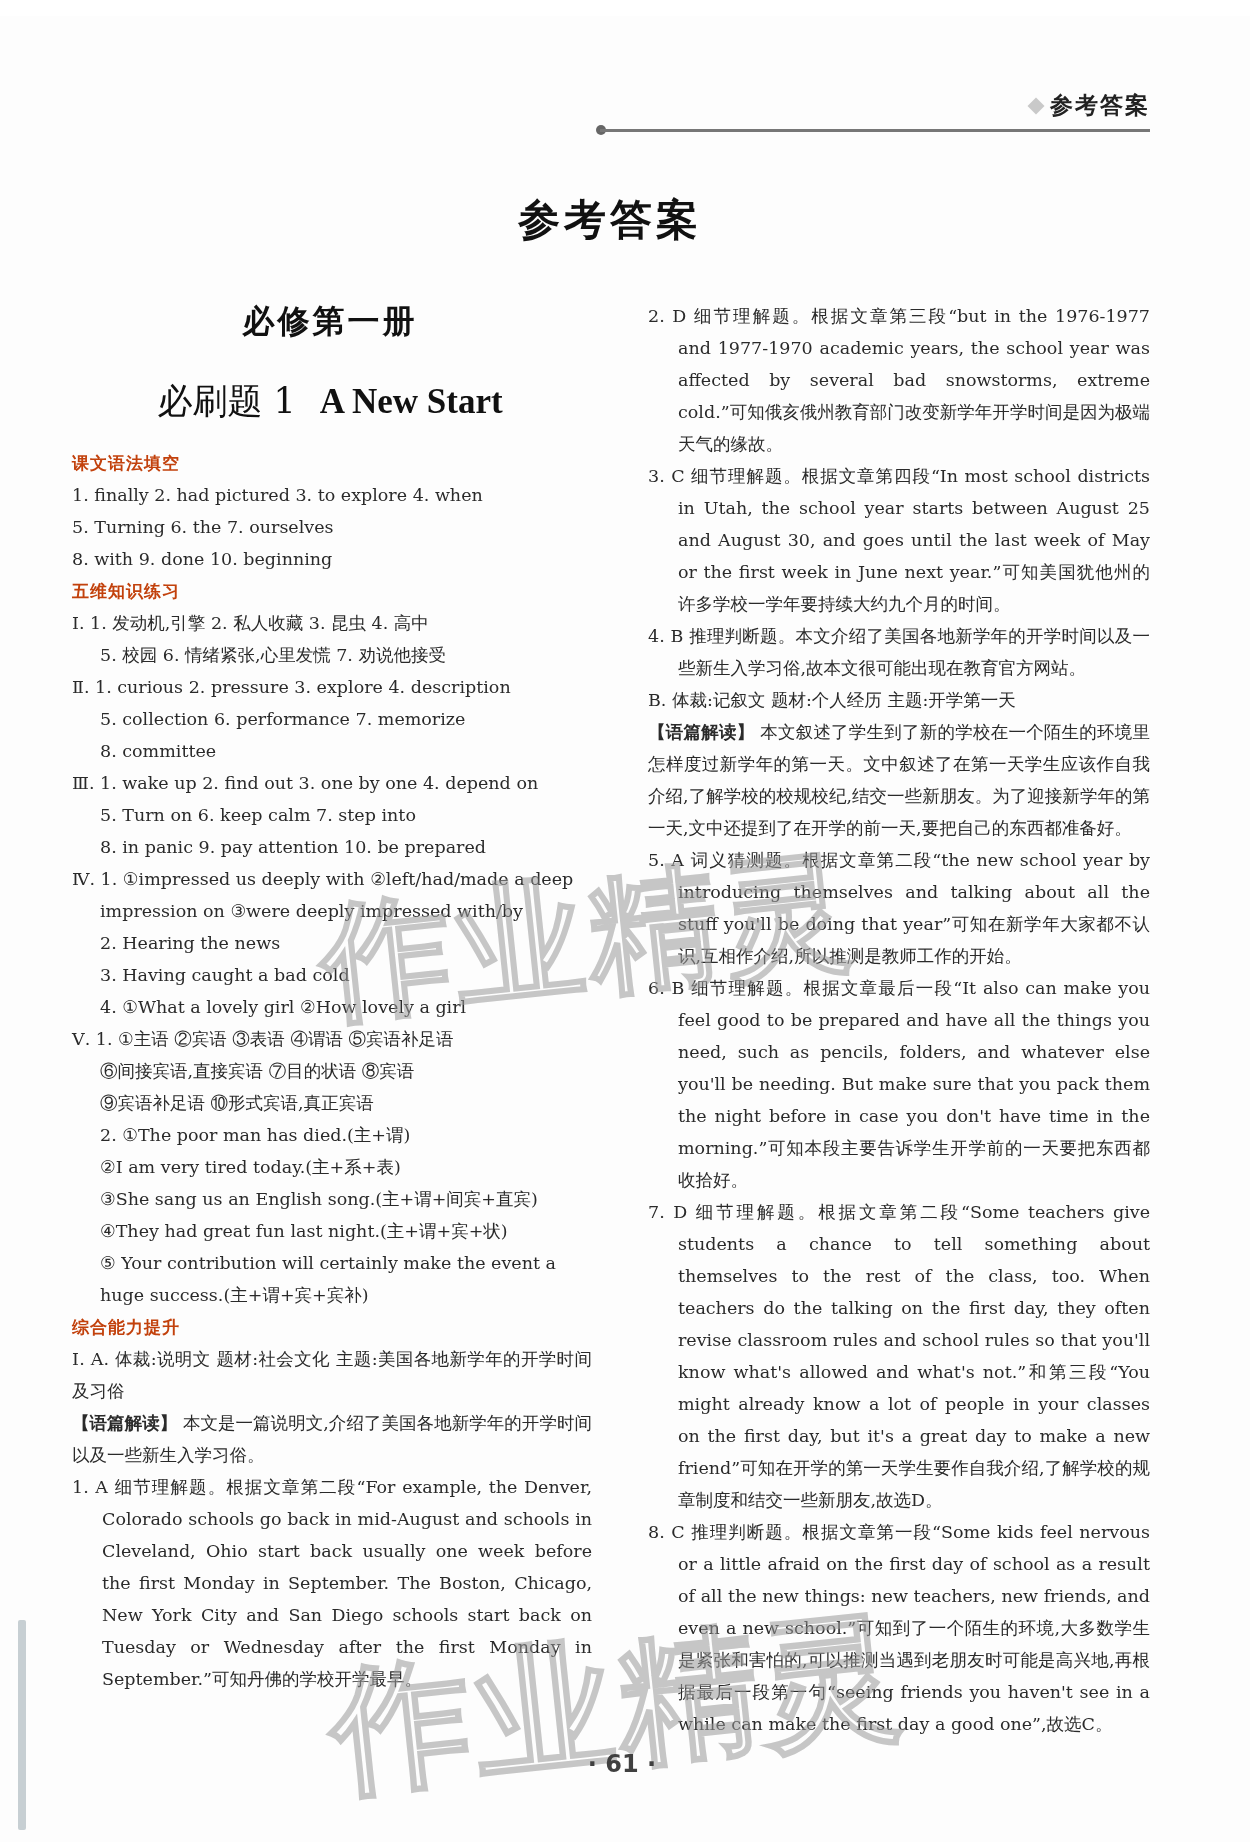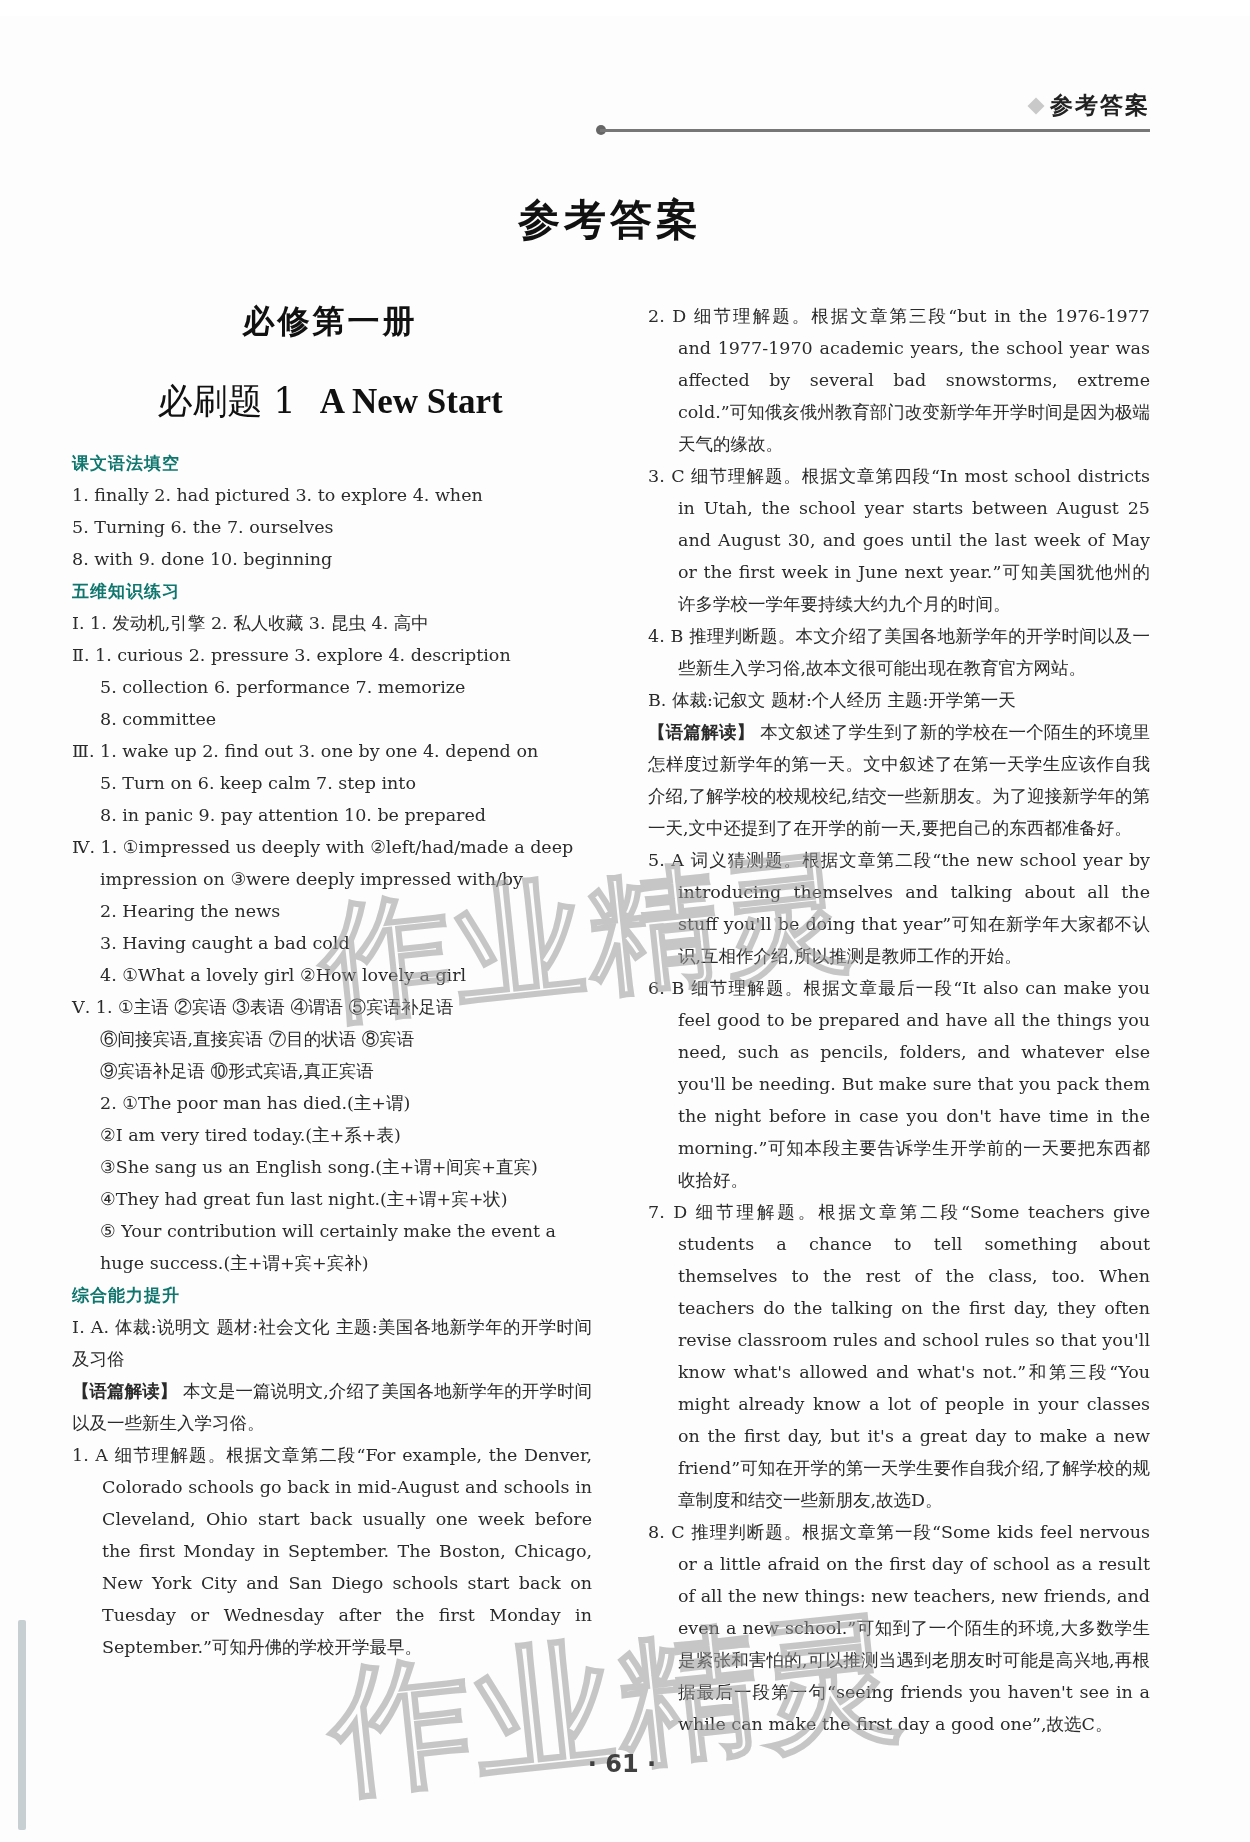--- a/index.html
+++ b/index.html
@@ -14,21 +14,21 @@
   .running-head .rh-text { font-family: "DejaVu Sans", sans-serif; font-size: 23px; font-weight: bold; letter-spacing: 2px; color: #222; }
   .rule { position: absolute; left: 600px; top: 129px; width: 550px; height: 3px; background: #777; }
   .rule-dot { position: absolute; left: 596px; top: 125px; width: 10px; height: 10px; border-radius: 50%; background: #666; }
   .main-title { position: absolute; left: 0; width: 1220px; top: 192px; text-align: center; font-family: "DejaVu Sans", sans-serif; font-weight: bold; font-size: 42px; letter-spacing: 4px; color: #111; }
   .col { position: absolute; top: 0; font-size: 17.5px; line-height: 32px; }
   .col.left { left: 72px; width: 520px; }
   .col.right { left: 648px; width: 502px; }
   .book-title { position: absolute; left: 140px; top: 300px; width: 380px; text-align: center; font-family: Liberation Sans, sans-serif; font-weight: bold; font-size: 32px; letter-spacing: 3px; color: #111; }
   .unit-title { position: absolute; left: 140px; top: 378px; width: 380px; text-align: center; font-size: 35px; color: #111; }
   .unit-title .en { font-weight: bold; font-family: "Liberation Serif", serif; margin-left: 24px; }
-  .section-head { font-family: "DejaVu Sans", sans-serif; font-weight: bold; font-size: 17px; color: #0f766e; letter-spacing: 1px; }
+  .section-head { font-family: "DejaVu Sans", sans-serif; font-weight: bold; font-size: 17px; color: #c2410c; letter-spacing: 1px; }
   .line { white-space: nowrap; }
   .ind1 { padding-left: 28px; }
   .hang { padding-left: 30px; text-indent: -30px; white-space: normal; text-align: justify; }
   .para { text-align: justify; }
   .bracket { font-family: "DejaVu Sans", sans-serif; font-weight: bold; }
   .page-num { position: absolute; left: 0; width: 1220px; top: 1750px; text-align: center; font-family: "DejaVu Sans", sans-serif; font-weight: bold; font-size: 24px; color: #404040; padding-left: 12px; }
   .watermark { position: absolute; font-family: "DejaVu Sans", sans-serif; font-weight: bold; color: transparent; -webkit-text-stroke: 2px #9a9a9a; opacity: 0.55; pointer-events: none; letter-spacing: 4px; }
   .wm1 { left: 320px; top: 850px; font-size: 130px; transform: rotate(-6deg); }
   .wm2 { left: 330px; top: 1610px; font-size: 140px; transform: rotate(-6deg); }
 </style>
@@ -53,20 +53,21 @@
 </div>
 
 <div class="col left" style="top:447px">
   <div class="section-head">课文语法填空</div>
   <div class="line">1. finally    2. had pictured    3. to explore    4. when</div>
   <div class="line">5. Turning    6. the    7. ourselves</div>
   <div class="line">8. with    9. done    10. beginning</div>
 
   <div class="section-head">五维知识练习</div>
   <div class="line">Ⅰ. 1. 发动机,引擎    2. 私人收藏    3. 昆虫    4. 高中</div>
+  <div class="line ind1">5. 校园    6. 情绪紧张,心里发慌    7. 劝说他接受</div>
   <div class="line">Ⅱ. 1. curious    2. pressure    3. explore    4. description</div>
   <div class="line ind1">5. collection    6. performance    7. memorize</div>
   <div class="line ind1">8. committee</div>
   <div class="line">Ⅲ. 1. wake up    2. find out    3. one by one    4. depend on</div>
   <div class="line ind1">5. Turn on    6. keep calm    7. step into</div>
   <div class="line ind1">8. in panic    9. pay attention    10. be prepared</div>
   <div class="line">Ⅳ. 1. ①impressed us deeply with    ②left/had/made a deep</div>
   <div class="line ind1">impression on    ③were deeply impressed with/by</div>
   <div class="line ind1">2. Hearing the news</div>
   <div class="line ind1">3. Having caught a bad cold</div>

